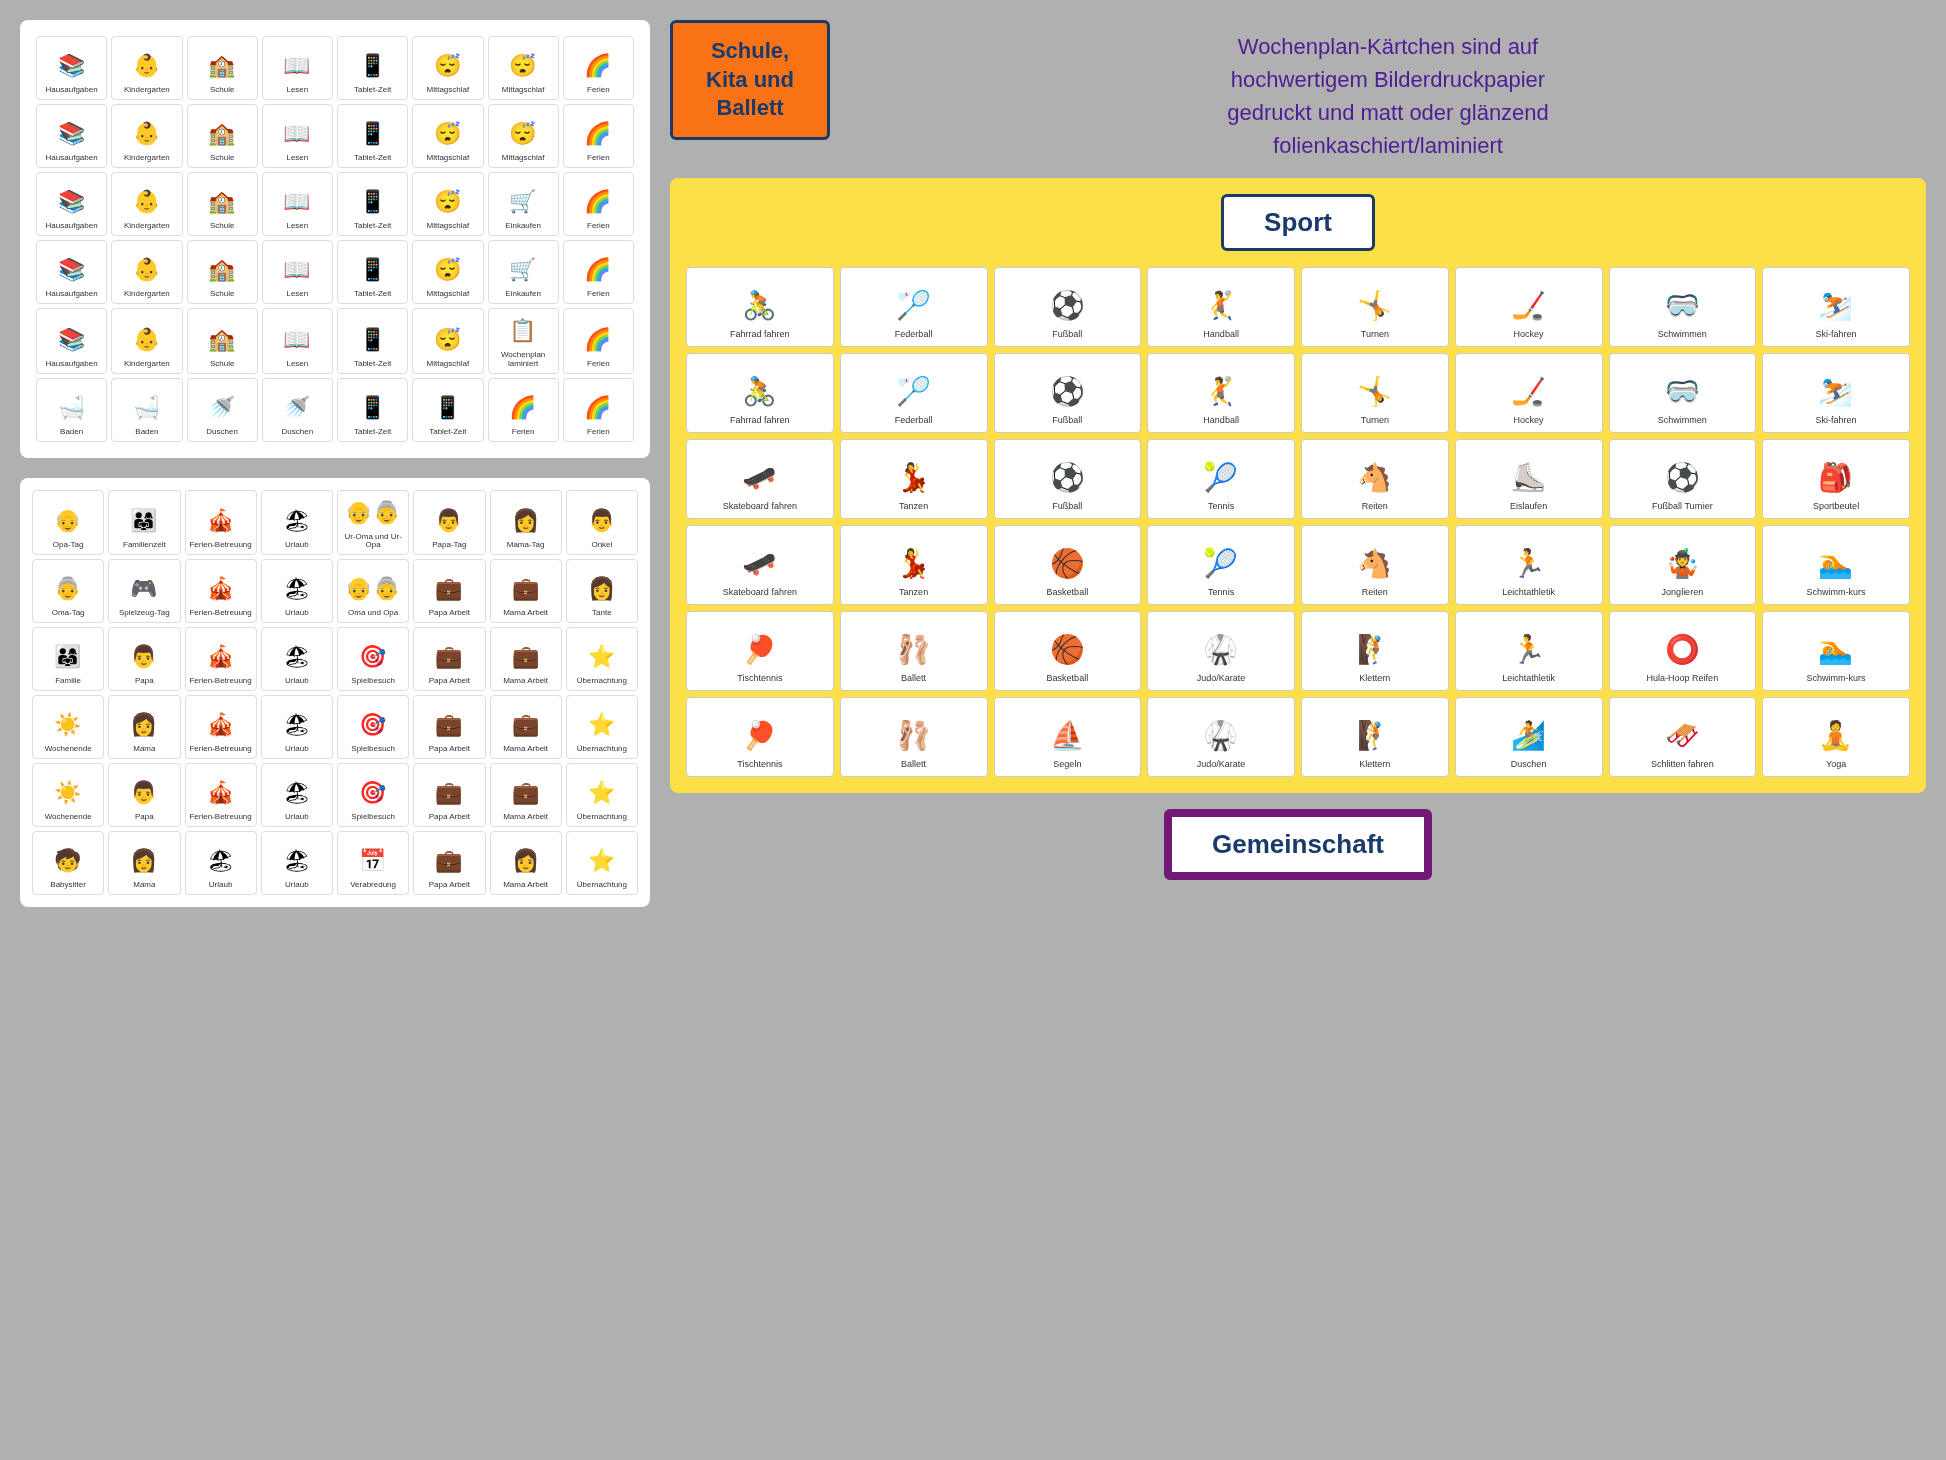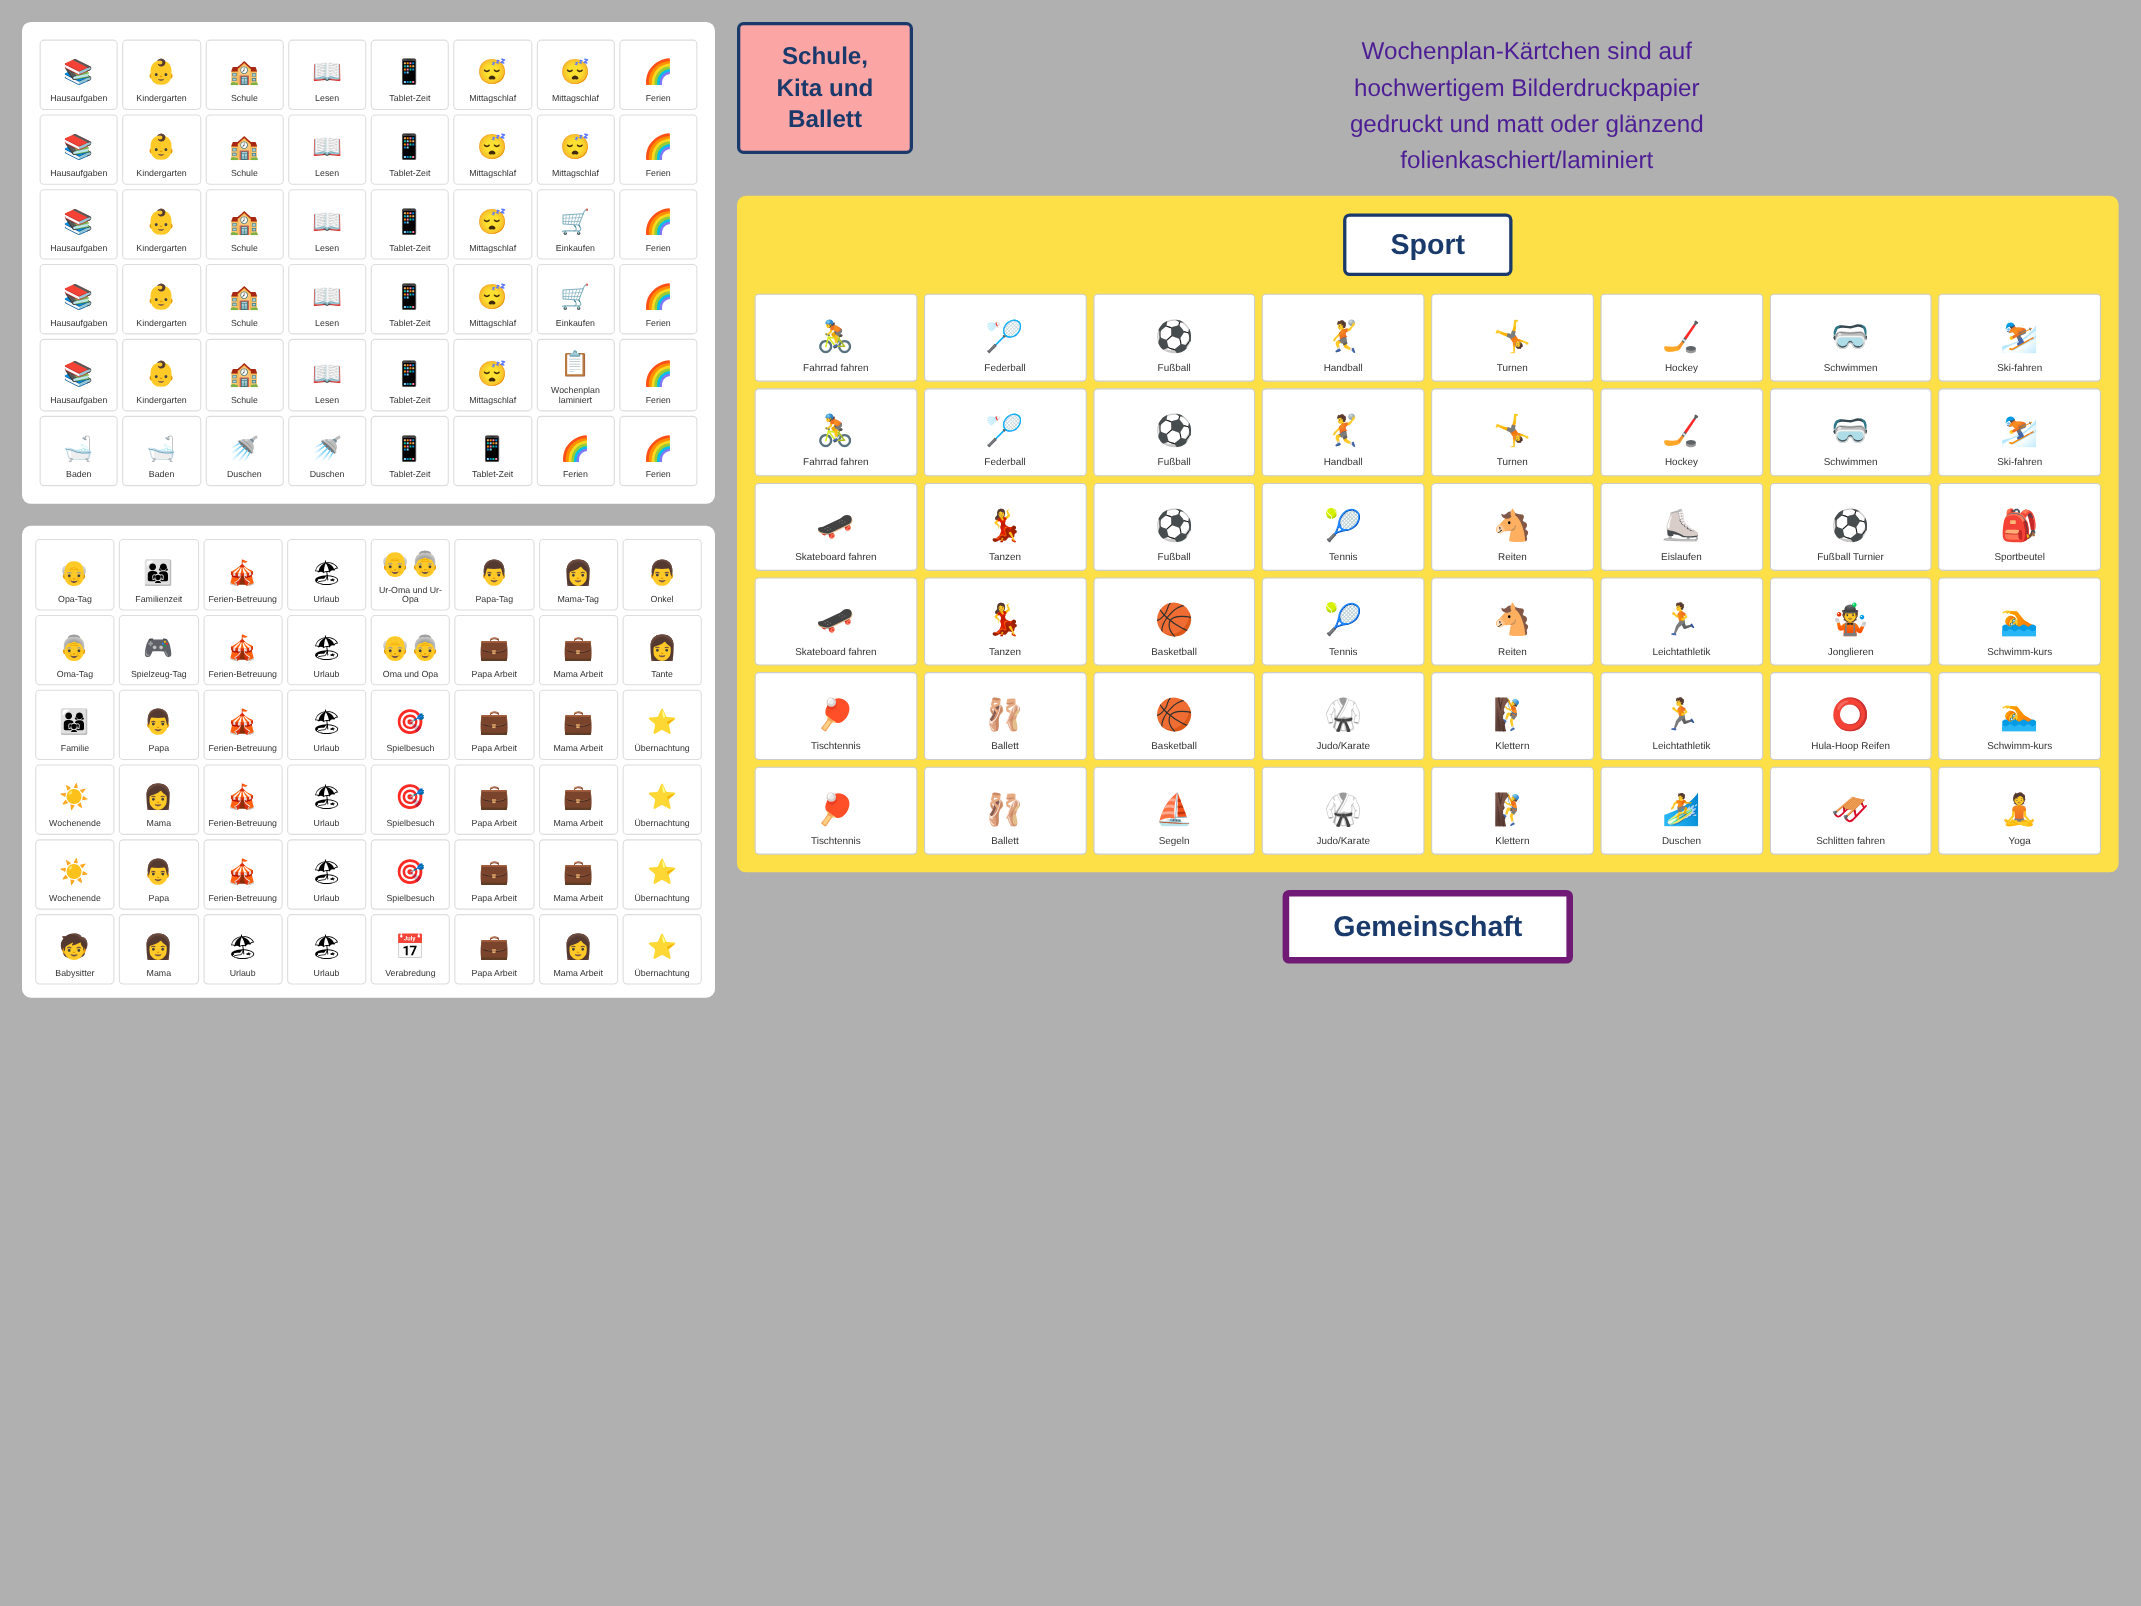--- a/index.html
+++ b/index.html
@@ -74,21 +74,21 @@
     .top-right {
       display: flex;
       gap: 20px;
       align-items: flex-start;
     }
 
     .schule-badge {
       border: 3px solid #1a3a6b;
       border-radius: 6px;
       padding: 14px 18px;
-      background: #fca5a5;
+      background: #f97316;
       text-align: center;
       flex: 0 0 160px;
     }
     .schule-badge-text {
       color: #1a3a6b;
       font-size: 22px;
       font-weight: bold;
       line-height: 1.3;
     }
 
@@ -157,21 +157,21 @@
     .sport-label {
       font-size: 9px;
       text-align: left;
       color: #333;
       line-height: 1.2;
       margin-top: 2px;
     }
 
     
     .gemeinschaft-badge {
-      border: 6px solid #701a75;
+      border: 8px solid #701a75;
       border-radius: 6px;
       padding: 12px 40px;
       background: white;
       text-align: center;
       display: inline-block;
     }
     .gemeinschaft-badge-text {
       color: #1a3a6b;
       font-size: 26px;
       font-weight: bold;

